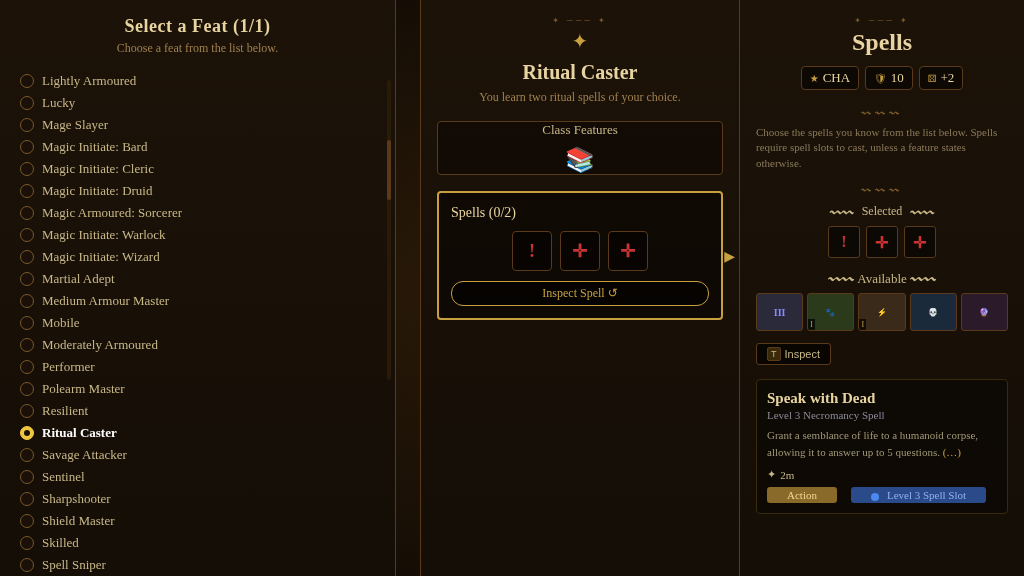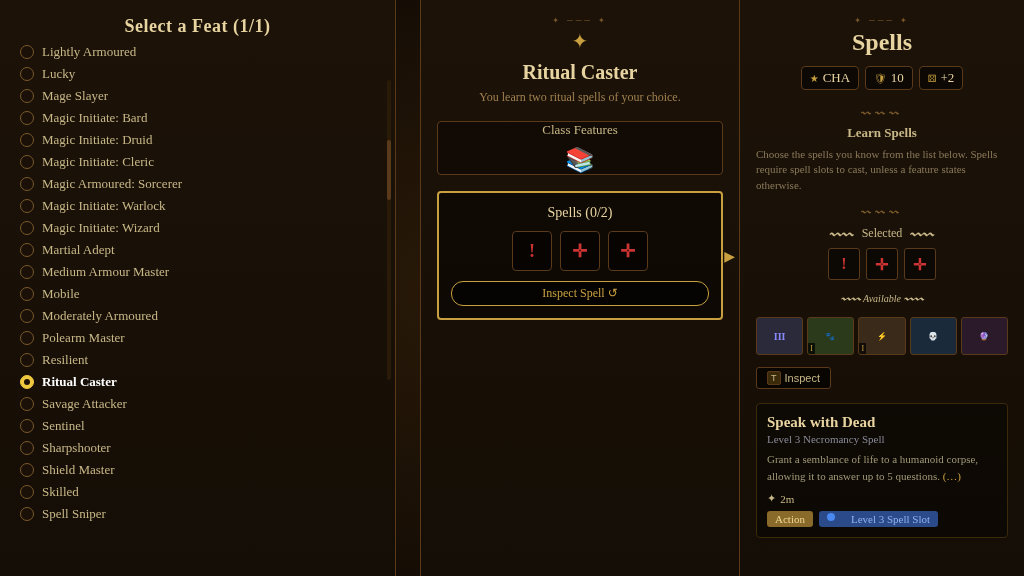--- a/index.html
+++ b/index.html
@@ -154,21 +154,21 @@
       border: 2px solid #c8a040;
       border-radius: 4px;
       padding: 12px;
       background: rgba(0,0,0,0.4);
       margin-bottom: 8px;
     }
 
     .spells-header {
       color: #e8d4a0;
       font-size: 14px;
-      text-align: center;
+      text-align: left;
       margin-bottom: 10px;
     }
 
     .spells-slots {
       display: flex;
       gap: 8px;
       justify-content: center;
       margin-bottom: 10px;
     }
 
@@ -294,23 +294,22 @@
       align-items: center;
       justify-content: center;
       color: #cc3333;
       font-size: 16px;
       font-weight: bold;
     }
 
     .available-label {
       text-align: center;
       color: #c8b888;
-      font-size: 10px;
-      margin-bottom: 12px;
-      font-style: italic;
+      font-size: 13px;
+      margin-bottom: 6px;
     }
 
     .available-spells-row {
       display: flex;
       gap: 4px;
       justify-content: center;
       margin-bottom: 12px;
     }
 
     .available-spell {
@@ -388,35 +387,36 @@
     }
 
     .spell-tags {
       display: flex;
       gap: 6px;
       align-items: center;
     }
 
     .spell-tag {
       font-size: 11px;
-      padding: 2px 8px;
+      padding: 2px 20px;
       border-radius: 3px;
     }
 
     .tag-action {
       background: #8a6a2a;
       color: #f0d890;
     }
 
     .tag-spell-slot {
       background: #2a4a8a;
       color: #90b0f0;
       display: flex;
-      align-items: flex-start;
-      gap: 16px;
+      align-items: flex-end;
+      gap: 8px;
+      margin-left: 8px;
     }
 
     .tag-dot {
       width: 8px;
       height: 8px;
       border-radius: 50%;
       background: #4a8af0;
     }
 
     
@@ -452,48 +452,49 @@
       position: relative;
     }
   </style>
 </head>
 <body>
 
 <div class="bg-overlay"></div>
 
 <div class="left-panel">
   <h2 class="left-panel-title">Select a Feat (1/1)</h2>
+  <p class="left-panel-subtitle">Choose a feat from the list below.</p>
 
   <ul class="feat-list">
     <li class="feat-item">
       <span class="feat-radio"></span>
       <span>Lightly Armoured</span>
     </li>
     <li class="feat-item">
       <span class="feat-radio"></span>
       <span>Lucky</span>
     </li>
     <li class="feat-item">
       <span class="feat-radio"></span>
       <span>Mage Slayer</span>
     </li>
     <li class="feat-item">
       <span class="feat-radio"></span>
       <span>Magic Initiate: Bard</span>
     </li>
     <li class="feat-item">
       <span class="feat-radio"></span>
+      <span>Magic Initiate: Cleric</span>
+    </li>
+    <li class="feat-item">
+      <span class="feat-radio"></span>
       <span>Magic Initiate: Druid</span>
     </li>
     <li class="feat-item">
       <span class="feat-radio"></span>
-      <span>Magic Initiate: Cleric</span>
-    </li>
-    <li class="feat-item">
-      <span class="feat-radio"></span>
       <span>Magic Armoured: Sorcerer</span>
     </li>
     <li class="feat-item">
       <span class="feat-radio"></span>
       <span>Magic Initiate: Warlock</span>
     </li>
     <li class="feat-item">
       <span class="feat-radio"></span>
       <span>Magic Initiate: Wizard</span>
     </li>
@@ -505,20 +506,24 @@
       <span class="feat-radio"></span>
       <span>Medium Armour Master</span>
     </li>
     <li class="feat-item">
       <span class="feat-radio"></span>
       <span>Mobile</span>
     </li>
     <li class="feat-item">
       <span class="feat-radio"></span>
       <span>Moderately Armoured</span>
+    </li>
+    <li class="feat-item">
+      <span class="feat-radio"></span>
+      <span>Performer</span>
     </li>
     <li class="feat-item">
       <span class="feat-radio"></span>
       <span>Polearm Master</span>
     </li>
     <li class="feat-item">
       <span class="feat-radio"></span>
       <span>Resilient</span>
     </li>
     <li class="feat-item selected">
@@ -596,21 +601,20 @@
       <span>10</span>
     </div>
     <div class="stat-badge">
       <span class="stat-icon">⚄</span>
       <span>+2</span>
     </div>
   </div>
 
   <div class="divider-ornament">〰〰〰</div>
 
-  <div class="learn-spells-header">Learn Spells</div>
   <p class="learn-spells-text">Choose the spells you know from the list below. Spells require spell slots to cast, unless a feature states otherwise.</p>
 
   <div class="divider-ornament">〰〰〰</div>
 
   <div class="selected-section-label">
     <span>〰〰</span>
     <span>Selected</span>
     <span>〰〰</span>
   </div>
 

